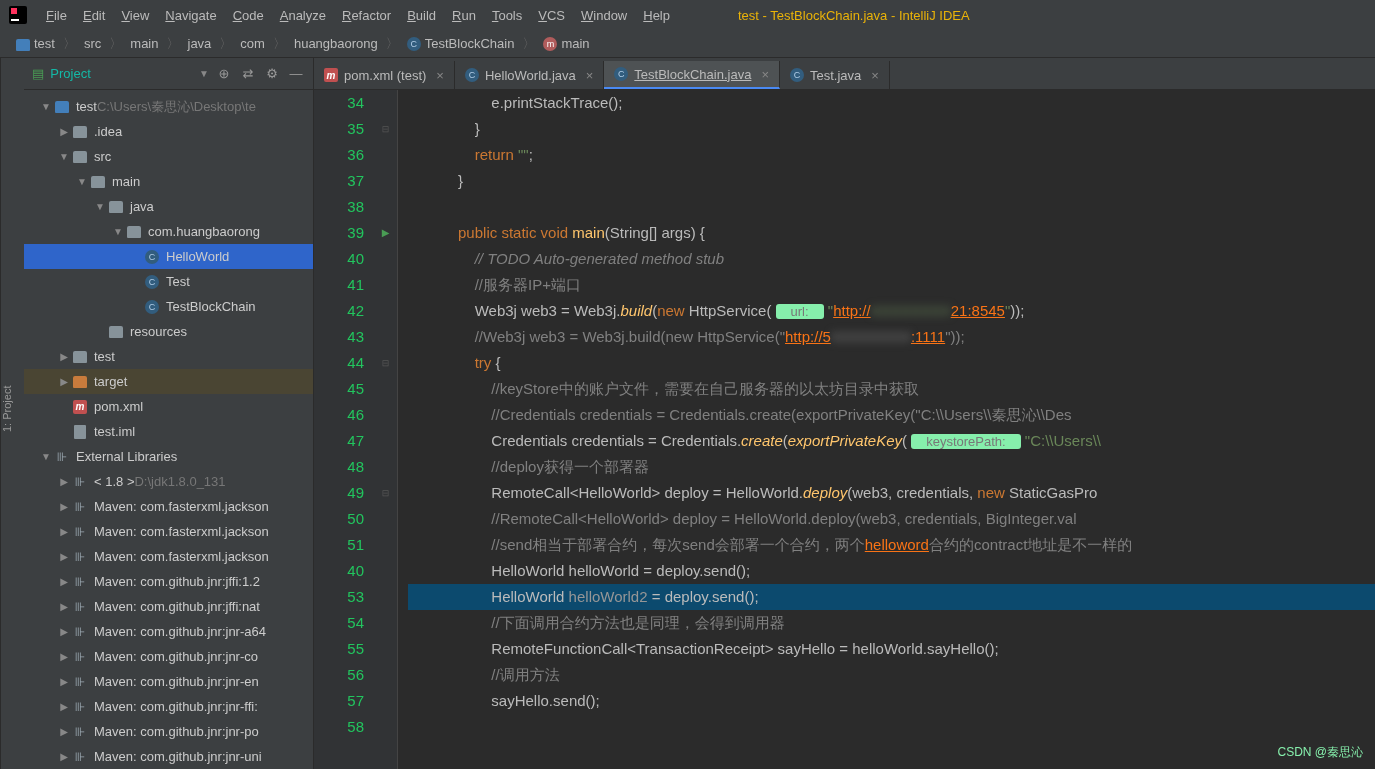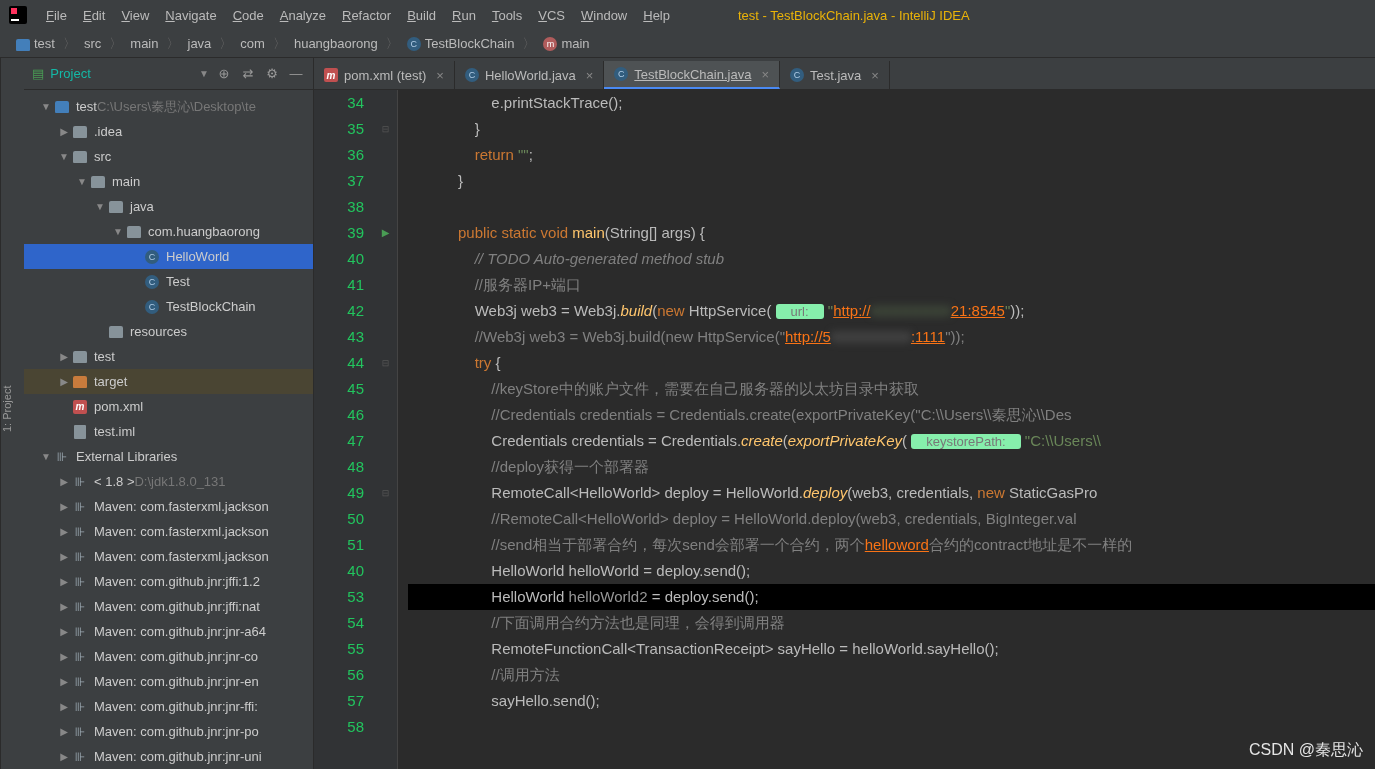--- a/index.html
+++ b/index.html
@@ -32,32 +32,32 @@
 .tab.active { background:#4e5254; border-bottom:2px solid #4a8af4; }
 .tab.active .tab-label { text-decoration:underline; }
 .close-x { color:#888; font-size:13px; margin-left:4px; }
 .code-area { flex:1; display:flex; overflow:hidden; font-family:"Consolas","Courier New",monospace; font-size:15px; line-height:26px; }
 .gutter { width:60px; background:#313335; color:#22c55e; text-align:right; padding:0 10px 0 0; }
 .gutter .ln { height:26px; }
 .fold-gutter { width:24px; background:#313335; border-right:1px solid #444; }
 .fold-gutter .ln { height:26px; display:flex; align-items:center; justify-content:center; color:#606366; font-size:9px; }
 .code { flex:1; background:#2b2b2b; padding-left:10px; overflow:hidden; white-space:pre; }
 .code .ln { height:26px; }
-.code .ln.caret { background:#000000; }
+.code .ln.caret { background:#0c4a6e; }
 .kw { color:#cc7832; }
 .str { color:#6a8759; }
 .com { color:#808080; }
 .com-it { color:#808080; font-style:italic; }
 .method { color:#ffc66d; }
 .methodit { color:#ffc66d; font-style:italic; }
 .hint { background:#86efac; color:#787878; padding:0 15px; border-radius:3px; font-size:13px; }
 .url { color:#f97316; text-decoration:underline; }
 .blur { filter:blur(4px); }
 .run-icon { color:#499c54; font-size:10px; }
-.watermark { position:absolute; bottom:8px; right:12px; color:#e5e5e5; font-size:16px; }
+.watermark { position:absolute; bottom:8px; right:12px; color:#86efac; font-size:12px; }
 .folder-ico { width:14px; height:12px; background:#87939a; border-radius:2px 2px 1px 1px; position:relative; }
 .folder-ico.orange { background:#c87b3c; }
 .folder-ico.blue { background:#437fba; }
 .class-ico { width:14px; height:14px; border-radius:50%; background:#325d7e; color:#b1cde6; font-size:9px; display:flex; align-items:center; justify-content:center; font-family:sans-serif; }
 .m-ico { width:14px; height:14px; background:#c05050; color:#fff; font-size:10px; display:flex; align-items:center; justify-content:center; border-radius:2px; font-weight:bold; font-style:italic; }
 </style>
 </head>
 <body>
 
 <div class="menubar">

